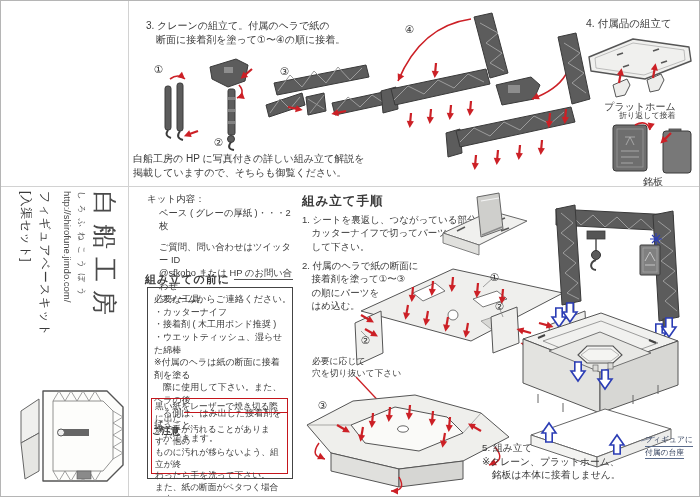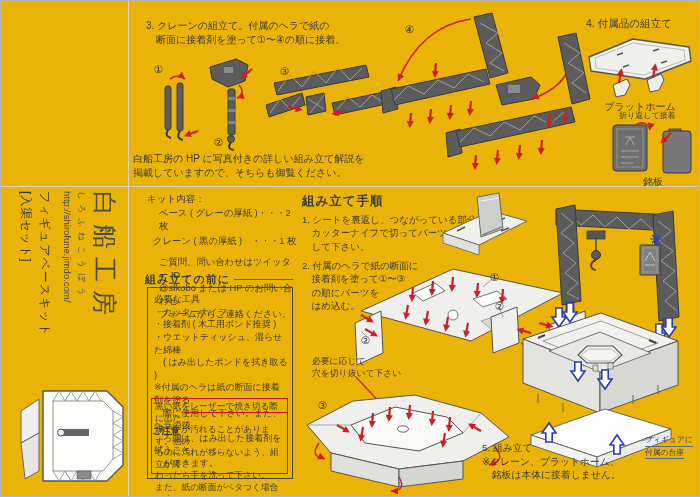--- a/index.html
+++ b/index.html
@@ -1,17 +1,17 @@
 <!DOCTYPE html>
 <html><head>
 <meta charset="utf-8">
 <style>
   html,body{margin:0;padding:0;background:#e8e8e8;}
   #page{
-    position:relative;width:700px;height:497px;background:#eab308;
+    position:relative;width:700px;height:497px;background:#ffffff;
     border:1px solid #b5b5b5;box-sizing:border-box;overflow:hidden;
     font-family:"Liberation Sans","DejaVu Sans",sans-serif;color:#3a3a3a;
   }
   .abs{position:absolute;}
   .t{white-space:pre-wrap;line-height:1.4;color:#3a3a3a;}
   .divider{background:#d2d2d2;}
   .circ{font-size:10.5px;color:#333;}
   .heading{font-weight:bold;letter-spacing:1px;}
   .rule{flex:1;height:1px;background:#555;margin-left:4px;align-self:center;}
   .rule.red{background:#c4161c;}
@@ -180,36 +180,34 @@
     <path d="M94,34 L104,40 L94,46 L104,52 L94,58 L104,64 L94,70 L104,76 L94,82" stroke="#888" stroke-width="0.8" fill="none"></path>
     <path d="M34,94 L40,104 L46,94 L52,104 L58,94 L64,104 L70,94 L76,104 L82,94" stroke="#888" stroke-width="0.8" fill="none"></path>
     <rect x="44" y="52" width="26" height="7" fill="#666"></rect>
     <circle cx="42" cy="55.5" r="3.5" fill="#eee" stroke="#555" stroke-width="1"></circle>
     <rect x="58" y="94" width="14" height="8" fill="#8a8a8a" stroke="#555" stroke-width="0.6"></rect>
   </svg>
 
   <div class="abs" style="left:146px;top:191px;width:150px;">
     <div class="t" style="font-size:9.5px;">キット内容：</div>
     <div class="t" style="font-size:9.3px;margin-left:12px;margin-top:2px;">ベース ( グレーの厚紙 )・・・2 枚</div>
-    <div class="t" style="font-size:9.3px;margin-left:6px;margin-top:2px;">クレーン ( 黒の厚紙 )　・・・1 枚</div>
     <div class="t" style="font-size:9.3px;margin-left:12px;margin-top:8px;">ご質問、問い合わせはツイッター ID
 @sfkobo または HP のお問い合わせ
 フォームからご連絡ください。</div>
   </div>
 
   <div class="abs hdrow" style="left:144px;top:271px;width:148px;">
     <span class="t heading" style="font-size:11px;">組み立ての前に</span>
     <span class="rule"></span>
   </div>
   <div id="before-box" class="abs" style="left:146px;top:286px;width:146px;height:192px;">
     <div class="t" style="font-size:9.2px;">必要な工具</div>
     <div class="t" style="font-size:9px;">・カッターナイフ</div>
     <div class="t" style="font-size:9px;">・接着剤 ( 木工用ボンド推奨 )</div>
     <div class="t" style="font-size:9px;">・ウエットティッシュ、湿らせた綿棒</div>
-    <div class="t" style="font-size:9px;">　( はみ出したボンドを拭き取る )</div>
     <div class="t" style="font-size:9px;margin-top:0;">※付属のヘラは紙の断面に接着剤を塗る
 　際に使用して下さい。また、ヘラの後
 　ろ側は、はみ出した接着剤を拭うこと
 　ができます。</div>
   </div>
   <div class="abs hdrow" style="left:151px;top:386px;width:136px;">
     <span class="t" style="font-size:9.3px;font-weight:bold;margin-top:38px;">ご注意</span>
     <span class="rule red"></span>
   </div>
   <div id="caution-box" class="abs" style="left:150px;top:397px;width:137px;height:76px;">

